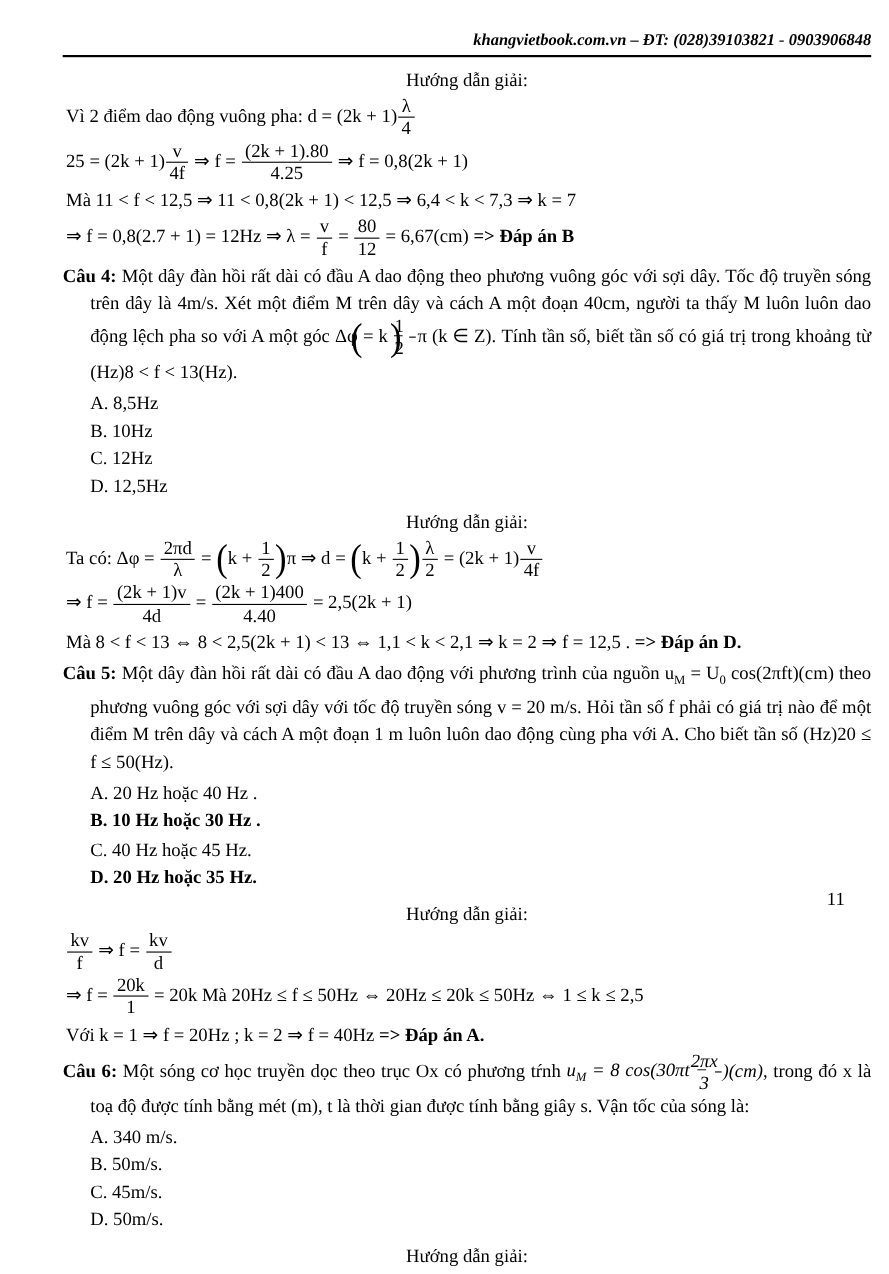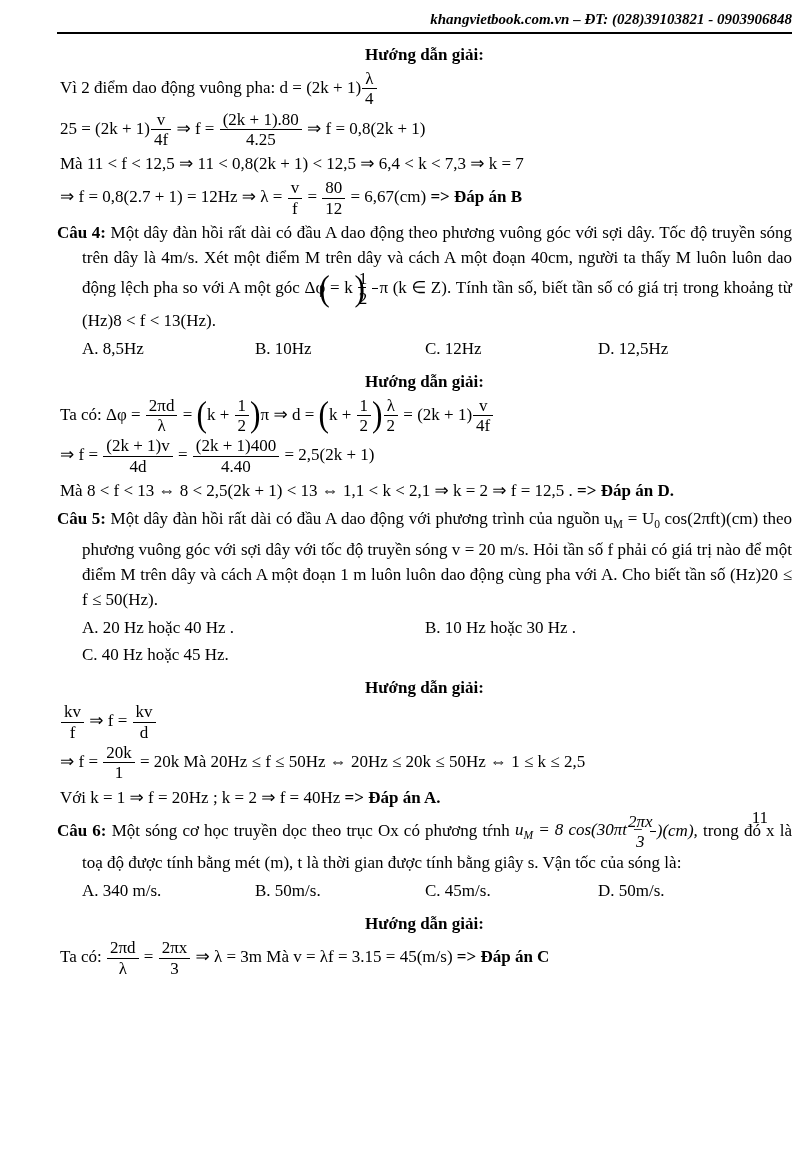--- a/index.html
+++ b/index.html
@@ -1,35 +1,35 @@
 <!DOCTYPE html>
 <html><head>
 <meta charset="utf-8">
 <style>
   html,body{margin:0;padding:0;}
   body{
     width:808px;height:1158px;background:#ffffff;color:#000;
     font-family:"Liberation Serif",serif;font-size:17px;overflow:hidden;
   }
-  .page{position:relative;height:872px;box-sizing:border-box;padding:10px 16px 0 57px;}
+  .page{position:relative;height:872px;box-sizing:border-box;padding:28px 16px 0 57px;}
   .hdr{text-align:right;font-weight:bold;font-style:italic;font-size:15px;line-height:19px;}
   .rule{border:none;border-top:2px solid #000;margin:3px 0 0 0;}
-  .shead{text-align:center;font-weight:bold;margin:8px 0 2px 0;line-height:25px;}
+  .shead{text-align:center;font-weight:normal;margin:8px 0 2px 0;line-height:25px;}
   .fline{margin:3px 0;padding-left:3px;line-height:25px;}
   .frac{display:inline-block;vertical-align:middle;text-align:center;line-height:1.02;padding:0 1px;}
   .frac .num{display:block;padding:0 3px 1px 3px;border-bottom:1px solid #000;}
   .frac .den{display:block;padding:1px 3px 0 3px;}
   .bp{display:inline-block;vertical-align:middle;line-height:0;font-size:185%;font-weight:normal;transform:scaleY(1.12);}
   .q{text-align:justify;padding-left:25px;text-indent:-25px;margin:3px 0;line-height:25px;}
   .b{font-weight:bold;}
   .it{font-style:italic;font-family:Liberation Serif, serif;}
   sub{font-size:68%;}
-  .opts{display:flex;padding-left:25px;margin:2px 0;line-height:25px;}
+  .opts{display:flex;padding-left:25px;margin:2px 0;line-height:25px;flex-direction:column;}
   .opts .o1{width:173px;}.opts .o2{width:170px;}.opts .o3{width:173px;}.opts .o4{flex:1;}
-  .opts .oL{width:343px;}.opts .oR{flex:1;}
+  .opts .oL{width:343px;}.opts .oR{flex:1;font-weight:bold;}
   .pagenum{position:absolute;right:40px;bottom:44px;line-height:20px;}
 </style>
 </head>
 <body>
 
 <div class="page">
 
   <div class="hdr">
     <span>khangvietbook.com.vn – ĐT: (028)39103821 - 0903906848</span>
   </div>
@@ -87,20 +87,21 @@
     <span><span>u</span><sub>M</sub><span> = U</span><sub>0</sub><span> cos(2πft)(cm)</span></span>
     <span>theo phương vuông góc với sợi dây với tốc độ truyền sóng v = 20 m/s. Hỏi tần số f  phải có giá trị nào để một điểm M trên dây và cách A một đoạn 1 m luôn luôn dao động cùng pha với A. Cho biết tần số (Hz)20 ≤ f ≤ 50(Hz).</span>
   </div>
 
   <div class="opts">
     <span class="oL">A. 20 Hz hoặc 40 Hz .</span>
     <span class="oR">B. 10 Hz hoặc 30 Hz .</span>
   </div>
   <div class="opts">
     <span class="oL">C. 40 Hz hoặc 45 Hz.</span>
+    <span class="oR">D. 20 Hz hoặc 35 Hz.</span>
   </div>
 
   <div class="shead">Hướng dẫn giải:</div>
 
   <div class="fline">
     <span class="frac"><span class="num">kv</span><span class="den">f</span></span><span> ⇒ f = </span><span class="frac"><span class="num">kv</span><span class="den">d</span></span>
   </div>
 
   <div class="fline">
     <span>⇒ f = </span><span class="frac"><span class="num">20k</span><span class="den">1</span></span><span> = 20k  Mà  20Hz ≤ f ≤ 50Hz ⇔ 20Hz ≤ 20k ≤ 50Hz  ⇔ 1 ≤ k ≤ 2,5</span>

